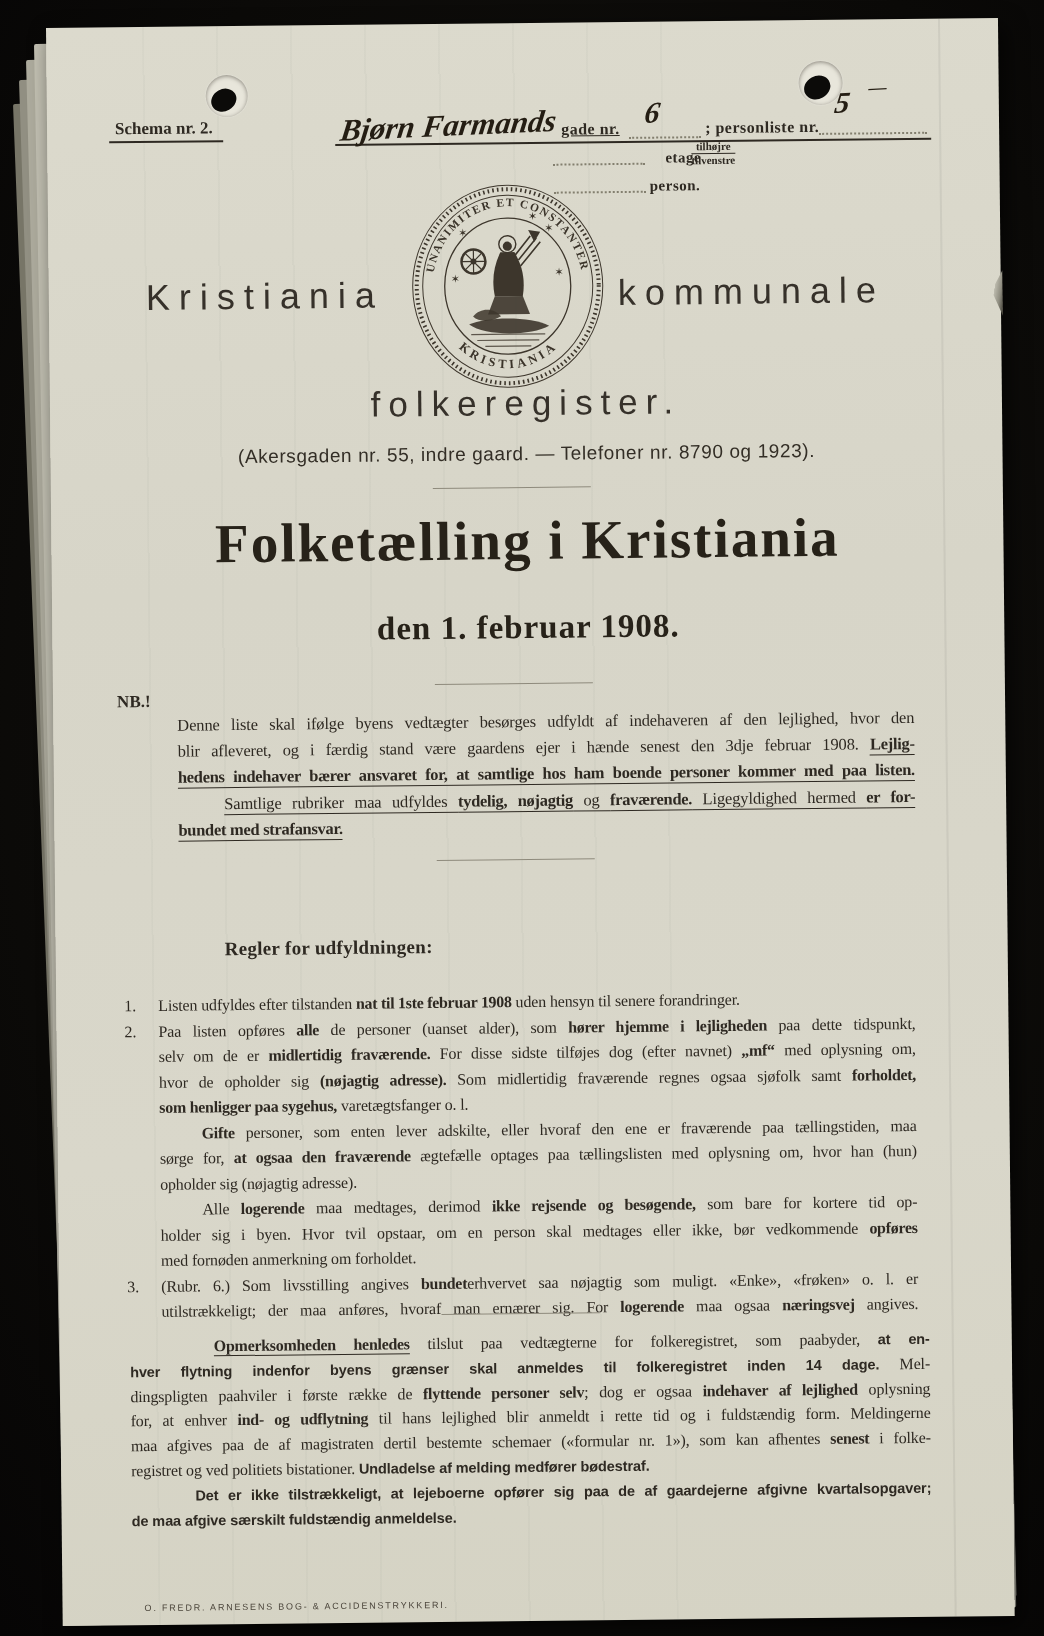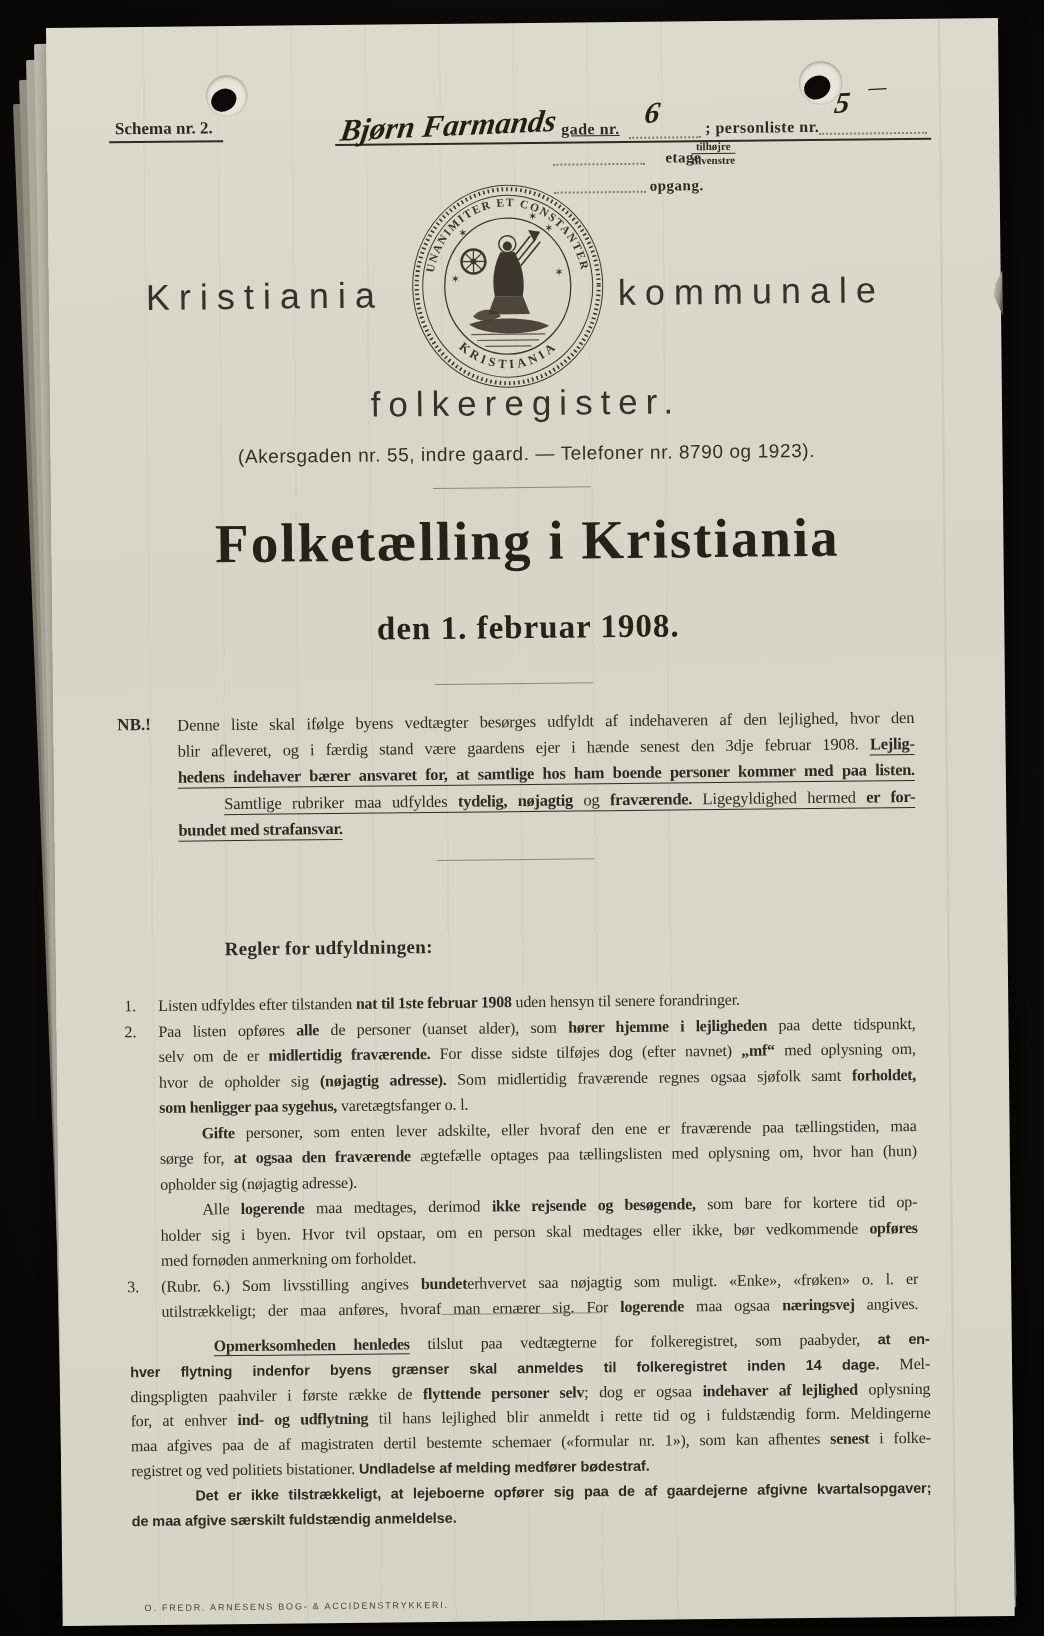--- a/index.html
+++ b/index.html
@@ -96,21 +96,21 @@
   <div class="abs hw" style="left:788px;top:66px;font-size:30px;">5</div>
   <div class="abs hw" style="left:822px;top:58px;font-size:18px;">—</div>
 
   <div class="dotted" style="left:506px;top:140px;width:92px;"></div>
   <div class="abs fieldlabel" style="left:618px;top:128px;font-size:15px;">etage</div>
   <div class="abs frac" style="left:644px;top:120px;">
     <div class="top">tilhøjre</div>
     <div class="bot">tilvenstre</div>
   </div>
   <div class="dotted" style="left:506px;top:168px;width:92px;"></div>
-  <div class="abs fieldlabel" style="left:602px;top:156px;font-size:15px;">opgang.</div>
+  <div class="abs fieldlabel" style="left:602px;top:156px;font-size:15px;">person.</div>
 
   <div class="abs masthead city" style="left:97px;top:250px;">Kristiania</div>
   <div class="abs masthead city" style="left:569px;top:250px;">kommunale</div>
 
   <div class="sealwrap">
     <svg viewBox="0 0 194 208" width="194" height="208">
       <g fill="none" stroke="#3d362c">
         <ellipse cx="97" cy="102" rx="95" ry="101" stroke-width="1"></ellipse>
         <ellipse cx="97" cy="102" rx="91" ry="97" stroke-width="4" stroke-dasharray="1.6 3.1"></ellipse>
         <ellipse cx="97" cy="102" rx="85" ry="91" stroke-width="1"></ellipse>
@@ -153,21 +153,21 @@
   <div class="abs masthead folkereg" style="left:0;top:360px;">folkeregister.</div>
   <div class="abs address" style="left:0;top:420px;">(Akersgaden nr. 55, indre gaard. — Telefoner nr. 8790 og 1923).</div>
 
   <div class="thinrule" style="left:382px;top:464px;width:158px;"></div>
 
   <div class="abs title" style="left:0;top:486px;">Folketælling i Kristiania</div>
   <div class="abs datetitle" style="left:0;top:586px;">den 1. februar 1908.</div>
 
   <div class="thinrule" style="left:382px;top:660px;width:158px;"></div>
 
-  <div class="abs nblabel" style="left:64px;top:688px;">NB.!</div>
+  <div class="abs nblabel" style="left:64px;top:665px;">NB.!</div>
   <div class="abs nbtext" style="left:124px;top:686px;width:737px;">
     <div class="line"><span>Denne liste skal ifølge byens vedtægter besørges udfyldt af indehaveren af den lejlighed, hvor den</span></div>
     <div class="line"><span>blir afleveret, og i færdig stand være gaardens ejer i hænde senest den 3dje februar 1908.  </span><span class="b u">Lejlig-</span></div>
     <div class="line"><span class="b u">hedens indehaver bærer ansvaret for, at samtlige hos ham boende personer kommer med paa listen.</span></div>
     <div class="line" style="text-indent: 46px;"><span class="u">Samtlige rubriker maa udfyldes </span><span class="b u">tydelig, nøjagtig</span><span class="u"> og </span><span class="b u">fraværende.</span><span class="u">  Ligegyldighed hermed </span><span class="b u">er for-</span></div>
     <div class="line lastline"><span class="b u">bundet med strafansvar.</span></div>
   </div>
 
   <div class="thinrule" style="left:382px;top:836px;width:158px;"></div>
 

